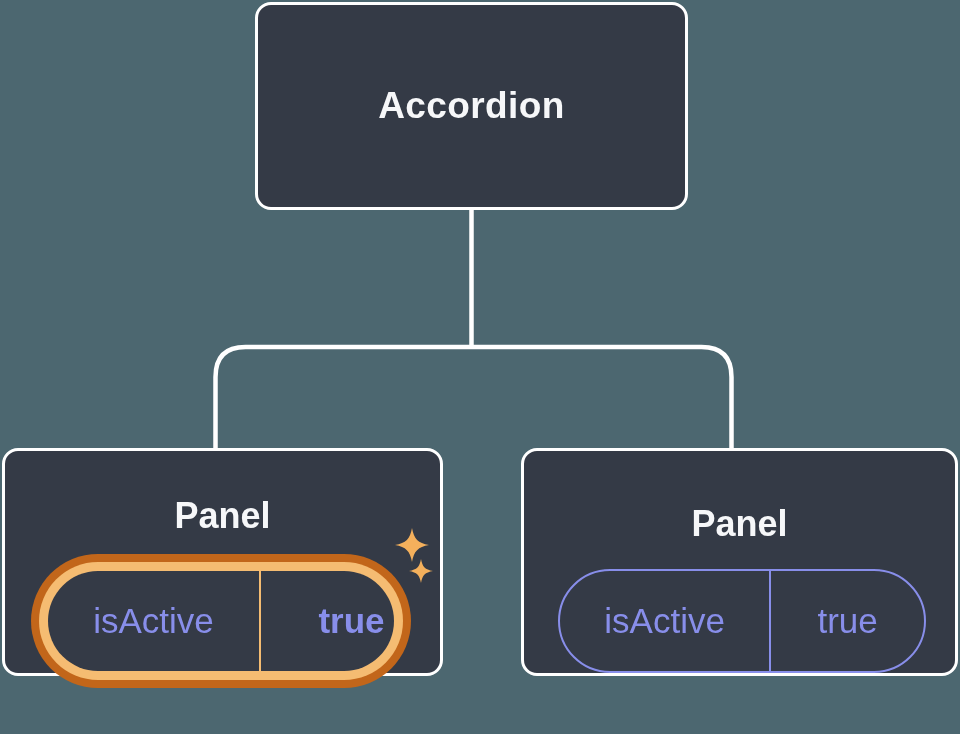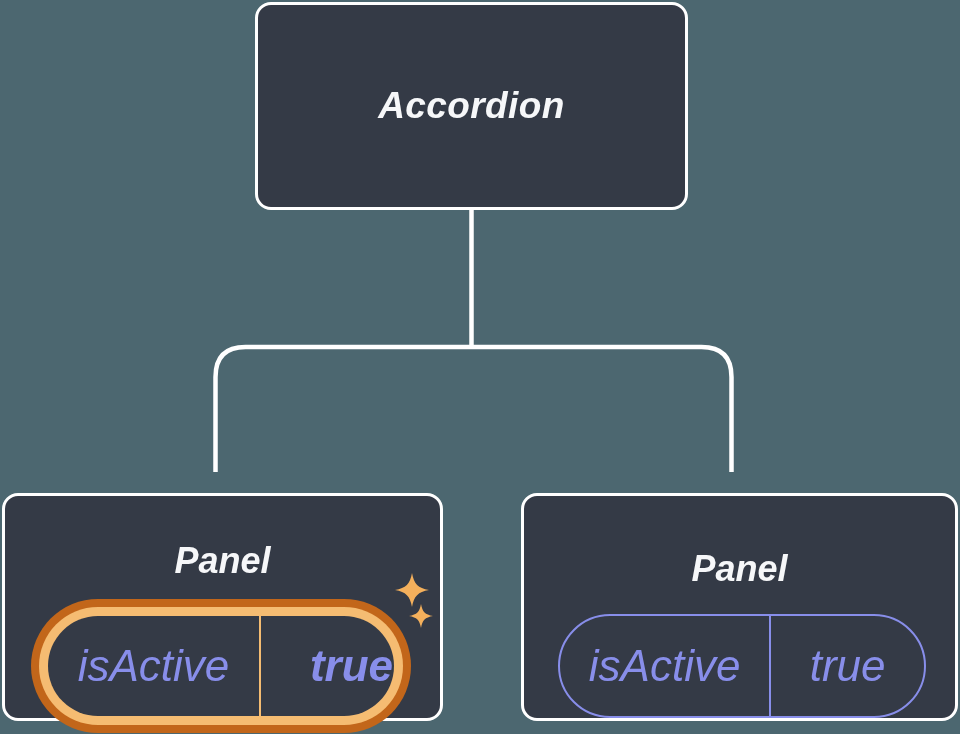--- a/index.html
+++ b/index.html
@@ -3,21 +3,20 @@
 <meta charset="utf-8">
 <style>
   html, body { margin: 0; padding: 0; }
   .canvas {
     position: relative;
     width: 960px;
     height: 734px;
     background: #4C6770;
     overflow: hidden;
     font-family: "Liberation Sans", sans-serif;
-    font-style: italic;
   }
   svg.connectors {
     position: absolute;
     left: 0; top: 0;
     width: 960px; height: 734px;
     pointer-events: none;
   }
   .node {
     position: absolute;
     background: #343A46;
@@ -31,21 +30,21 @@
     display: flex;
     align-items: center;
     justify-content: center;
   }
   .node-label {
     color: #F6F7F9;
     font-size: 37px;
     font-weight: 600;
     letter-spacing: 0.4px;
   }
-  .node-panel { top: 493px; height: 228px; }
+  .node-panel { top: 448px; height: 228px; }
   .panel-left  { left: 2px;   width: 441px; }
   .panel-right { left: 521px; width: 437px; }
   .panel-title {
     position: absolute;
     left: 0;
     width: 100%;
     text-align: center;
     color: #F6F7F9;
     font-size: 36px;
     font-weight: 600;
@@ -76,21 +75,21 @@
     border-radius: 50px;
     display: flex;
     align-items: stretch;
     overflow: hidden;
   }
   .pill-cell {
     display: flex;
     align-items: center;
     justify-content: center;
     color: #888EEA;
-    font-size: 44px;
+    font-size: 35px;
   }
   .cell-name  { flex: 0 0 61%; }
   .cell-value { flex: 1 1 auto; }
   .pill-divider { width: 2px; }
   .pill-active-outer .pill-divider { background: #F5BC72; }
   .pill-active-outer .cell-value { font-weight: 700; padding-left: 48px; }
 
   
   .pill-inactive {
     position: absolute;

